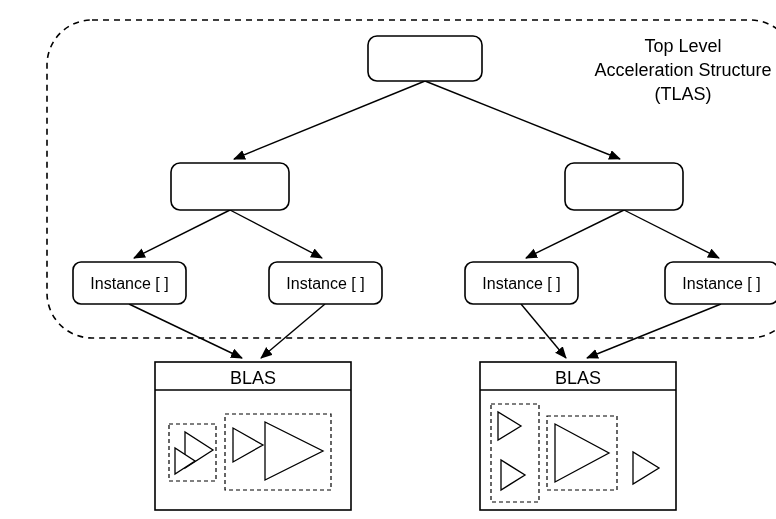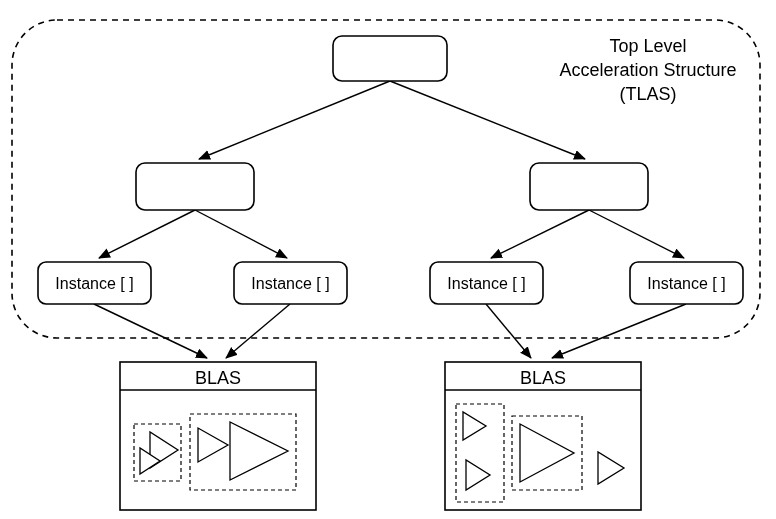--- a/index.html
+++ b/index.html
@@ -6,20 +6,21 @@
     margin: 0;
     padding: 0;
     background: #ffffff;
   }
   .canvas-wrap {
     width: 684px;
     height: 519px;
     position: relative;
     background: #ffffff;
     font-family: "Liberation Sans", sans-serif;
+    margin-left: 35px;
   }
   svg text {
     font-family: "Liberation Sans", sans-serif;
     fill: #000000;
   }
   .tlas-label-text { font-size: 18px; }
   .instance-text  { font-size: 16px; }
   .blas-text      { font-size: 18px; }
   .node-box   { fill: #ffffff; stroke: #000000; stroke-width: 1.6; }
   .edge-line  { stroke: #000000; stroke-width: 1.4; }

